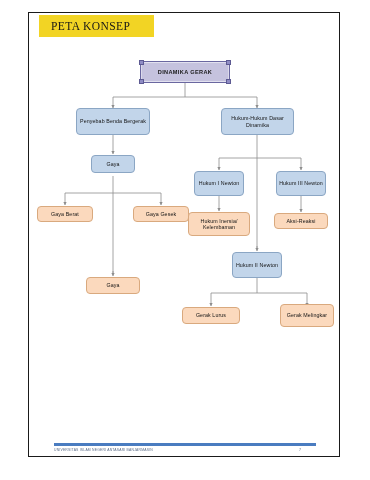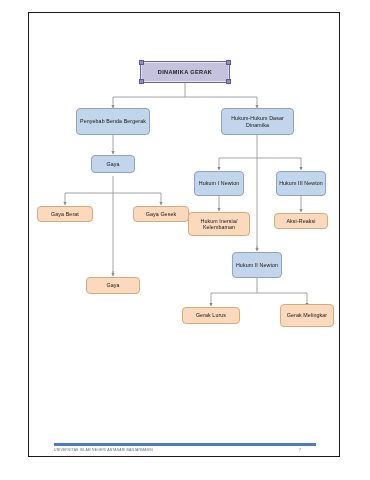--- a/index.html
+++ b/index.html
@@ -132,20 +132,23 @@
     top: 435px;
     font-size: 3.6px;
     color: #5a6b86;
   }
 </style>
 </head>
 <body>
 
 <div id="page">
 
+  <div id="title-banner">
+    <span class="ttl">PETA KONSEP</span>
+  </div>
 
   <div id="map">
 
     <svg width="312" height="445">
       <defs>
         <marker id="arw" markerWidth="5" markerHeight="5" refX="3.6" refY="2" orient="auto">
           <path d="M0,0 L4,2 L0,4 z" fill="#8d8d8d"></path>
         </marker>
       </defs>
       <g stroke="#8d8d8d" stroke-width="0.8" fill="none">

